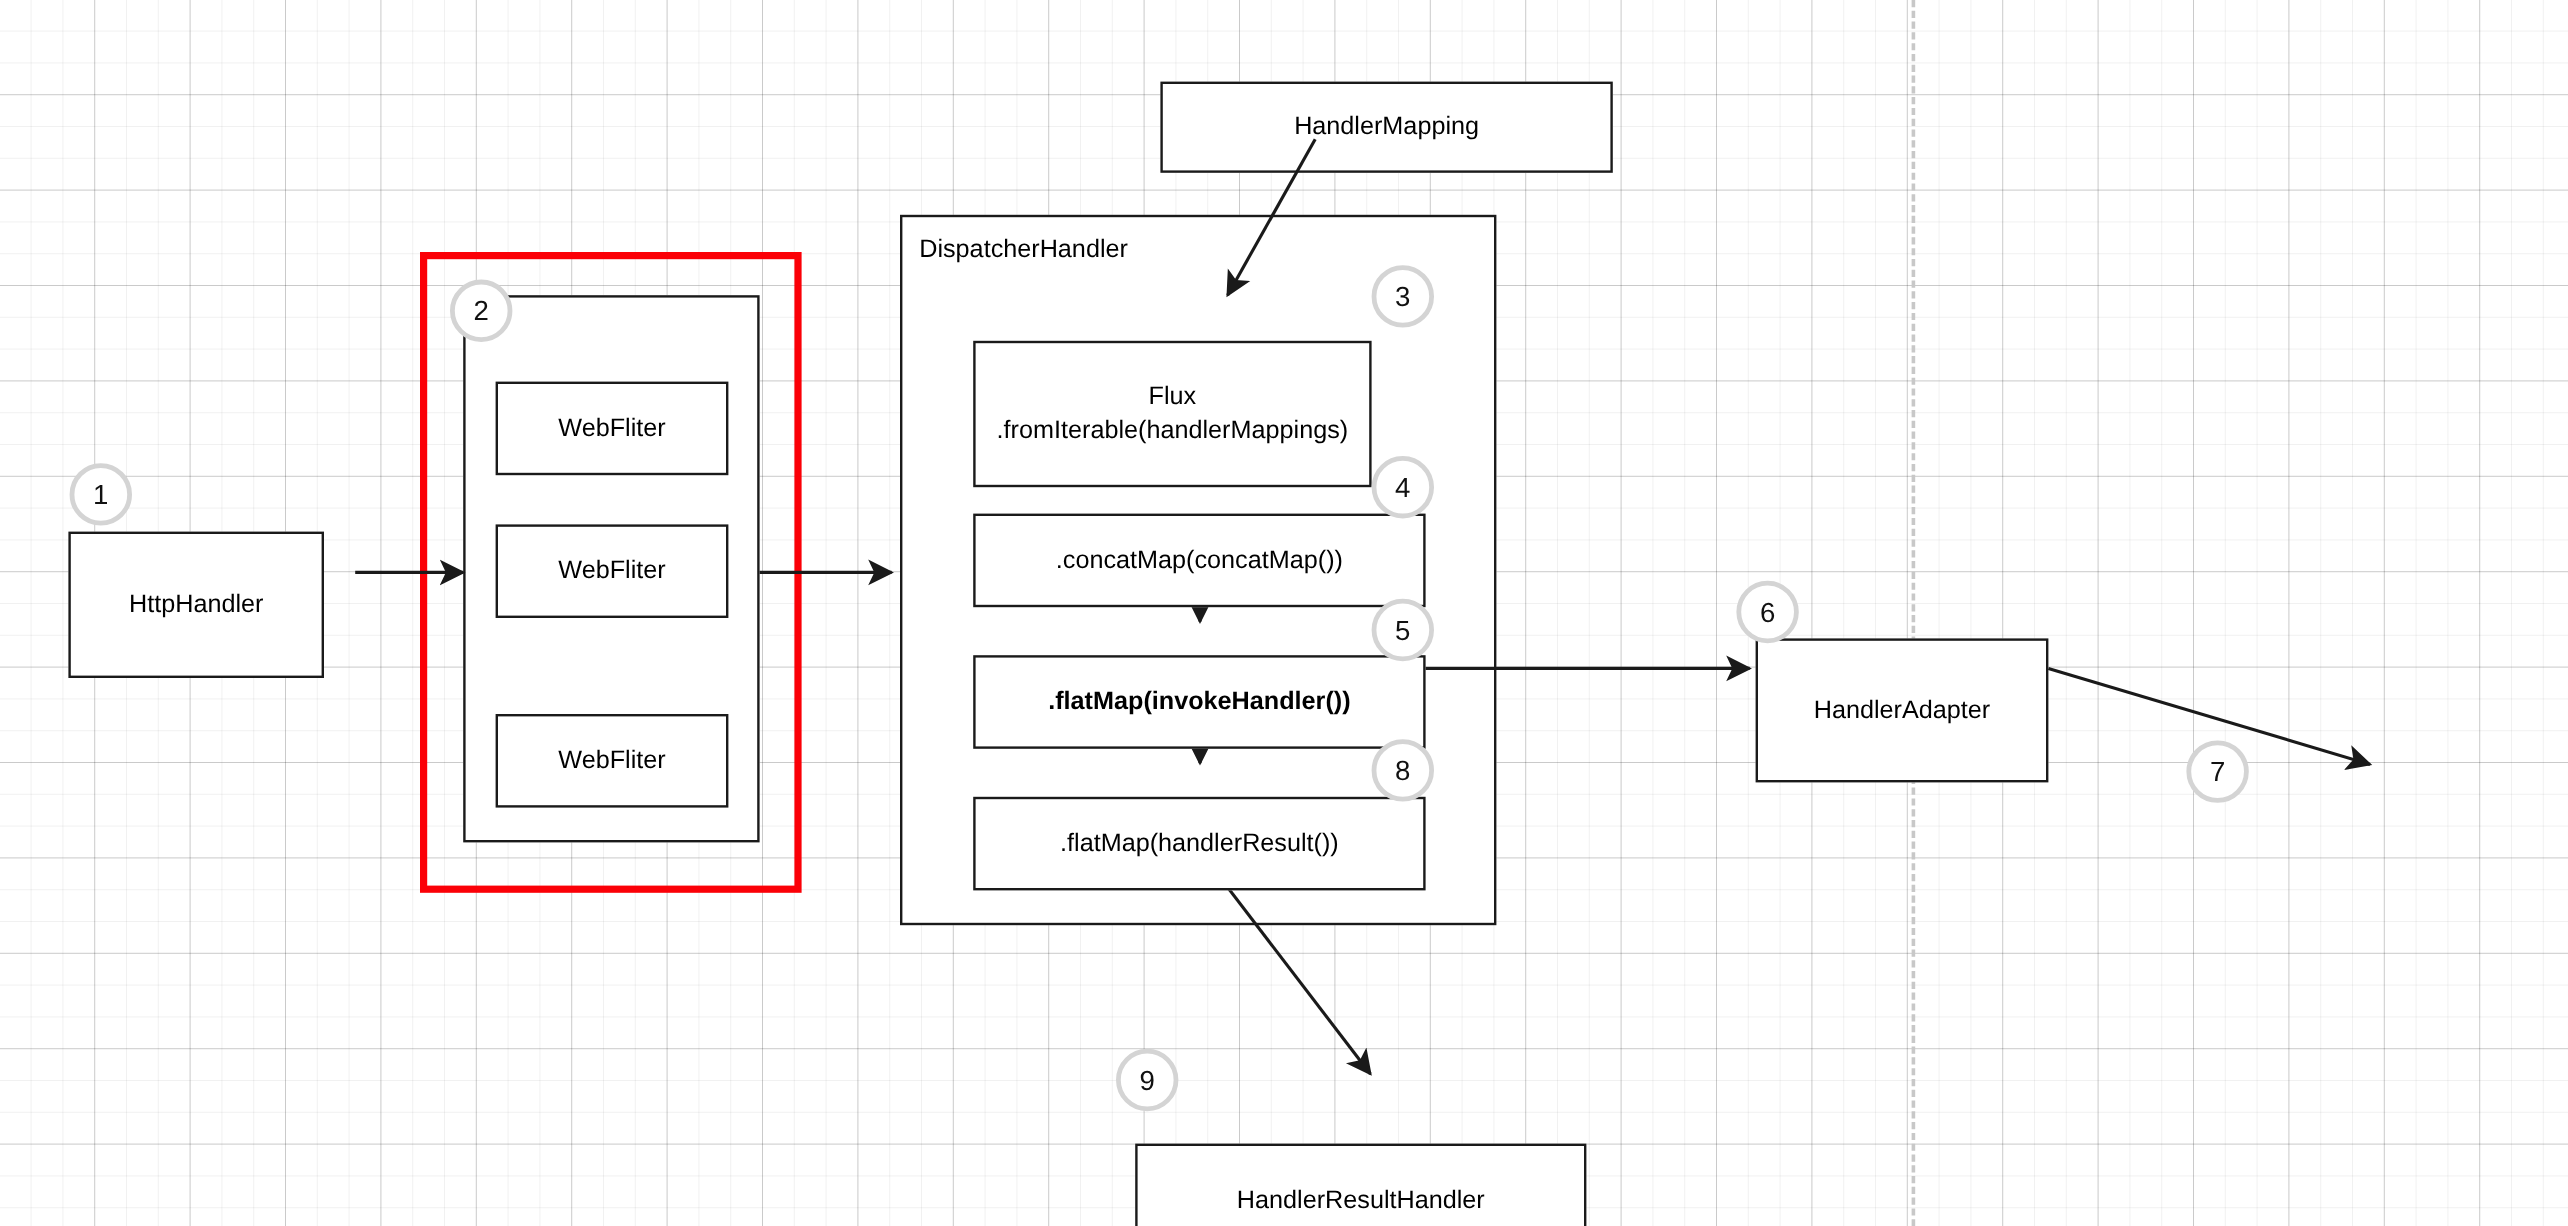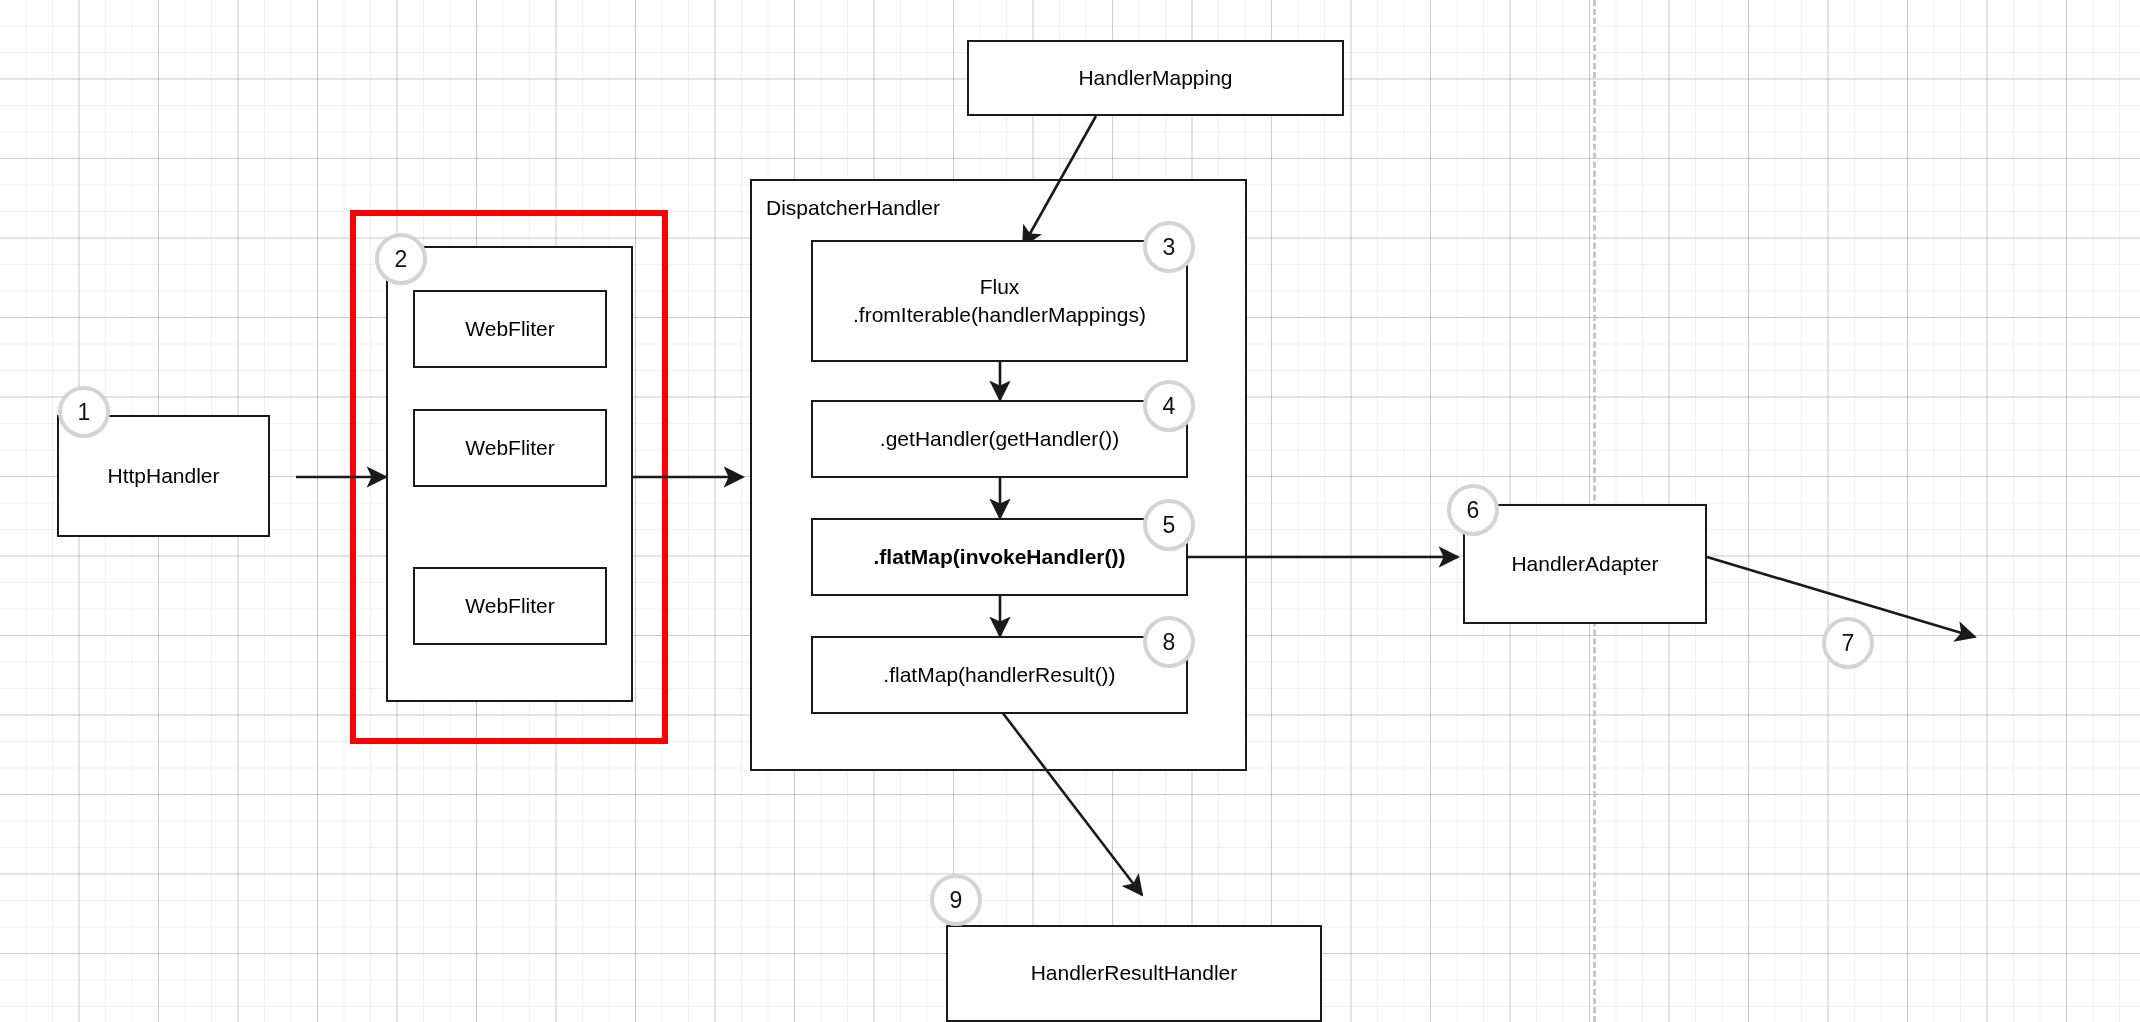--- a/index.html
+++ b/index.html
@@ -46,20 +46,21 @@
     border: 2.5px solid #1a1a1a;
     background: #ffffff;
     display: flex;
     align-items: center;
     justify-content: center;
     text-align: center;
     color: #000000;
     font-size: 21px;
     line-height: 1.35;
     white-space: pre-line;
+    margin-top: 28px;
   }
 
   .container-box {
     position: absolute;
     box-sizing: border-box;
     border: 2.5px solid #1a1a1a;
     background: #ffffff;
   }
 
   .group-label {
@@ -155,25 +156,25 @@
   <div class="node" style="left:413px; top:409px; width:194px; height:78px; z-index:5;">WebFliter</div>
   <div class="ellipsis" style="left:413px; top:525px; width:194px;">...</div>
   <div class="node" style="left:413px; top:567px; width:194px; height:78px; z-index:5;">WebFliter</div>
   <div class="badge" style="left:375px; top:233px;">2</div>
 
   <div class="node" style="left:967px; top:40px; width:377px; height:76px;">HandlerMapping</div>
 
   <div class="container-box" style="left:750px; top:179px; width:497px; height:592px;"></div>
   <div class="group-label" style="left:766px; top:196px;">DispatcherHandler</div>
 
-  <div class="node" style="left:811px; top:240px; width:377px; height:122px; z-index:5;">Flux
+  <div class="node" style="left:811px; top:256px; width:332px; height:122px; z-index:5;">Flux
 .fromIterable(handlerMappings)</div>
   <div class="badge" style="left:1143px; top:221px;">3</div>
 
-  <div class="node" style="left:811px; top:400px; width:377px; height:78px; z-index:5;">.getHandler(getHandler())</div>
+  <div class="node" style="left:811px; top:400px; width:377px; height:78px; z-index:5;">.concatMap(concatMap())</div>
   <div class="badge" style="left:1143px; top:380px;">4</div>
 
   <div class="node" style="left:811px; top:518px; width:377px; height:78px; z-index:5;font-weight:bold;">.flatMap(invokeHandler())</div>
   <div class="badge" style="left:1143px; top:499px;">5</div>
 
   <div class="node" style="left:811px; top:636px; width:377px; height:78px; z-index:5;text-align:center;">.flatMap(handlerResult())</div>
   <div class="badge" style="left:1143px; top:616px;">8</div>
 
   <div class="node" style="left:1463px; top:504px; width:244px; height:120px;">HandlerAdapter</div>
   <div class="badge" style="left:1447px; top:484px;">6</div>

